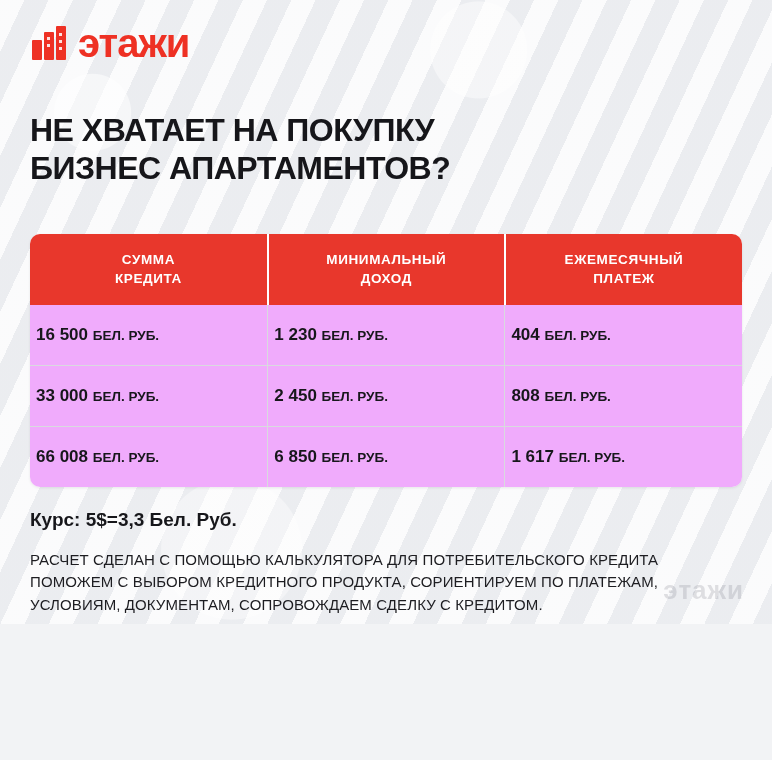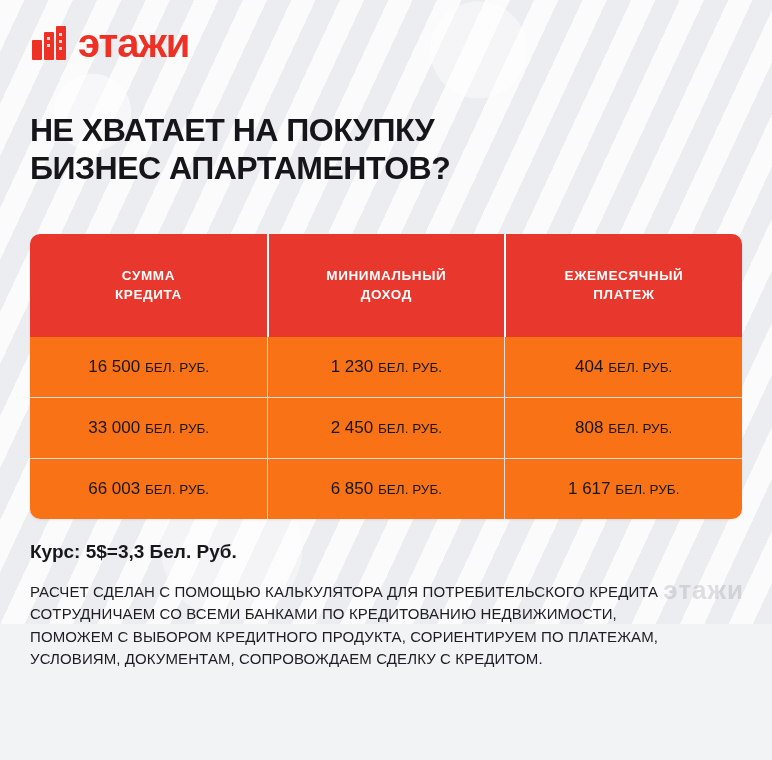--- a/index.html
+++ b/index.html
@@ -99,35 +99,35 @@
     overflow: hidden;
     box-shadow: 0 1px 3px rgba(0,0,0,0.08);
   }
   .table th {
     background: #e8372c;
     color: #ffffff;
     font-size: 13.5px;
     font-weight: bold;
     letter-spacing: 0.6px;
     text-transform: uppercase;
-    padding: 32px 6px;
+    padding: 16px 6px;
     line-height: 1.45;
     text-align: center;
     border-right: 2px solid #ffffff;
   }
   .table th:last-child { border-right: none; }
   .table td {
     font-size: 17px;
-    font-weight: normal;
-    text-align: center;
+    font-weight: bold;
+    text-align: left;
     padding: 20px 6px;
     color: #17171b;
     border-right: 1px solid #d9dade;
     border-bottom: 1px solid #d9dade;
-    background: #f97316;
+    background: #f0abfc;
     white-space: nowrap;
   }
   .table td:last-child { border-right: none; }
   .table tr:last-child td { border-bottom: none; }
   .table td .small-caps {
     font-size: 13.5px;
     text-transform: uppercase;
   }
   .col1 { width: 33.4%; }
   .col2 { width: 33.3%; }
@@ -213,32 +213,31 @@
           <td><span>16 500</span> <span class="small-caps">БЕЛ. РУБ.</span></td>
           <td><span>1 230</span> <span class="small-caps">БЕЛ. РУБ.</span></td>
           <td><span>404</span> <span class="small-caps">БЕЛ. РУБ.</span></td>
         </tr>
         <tr>
           <td><span>33 000</span> <span class="small-caps">БЕЛ. РУБ.</span></td>
           <td><span>2 450</span> <span class="small-caps">БЕЛ. РУБ.</span></td>
           <td><span>808</span> <span class="small-caps">БЕЛ. РУБ.</span></td>
         </tr>
         <tr>
-          <td><span>66 003</span> <span class="small-caps">БЕЛ. РУБ.</span></td>
+          <td><span>66 008</span> <span class="small-caps">БЕЛ. РУБ.</span></td>
           <td><span>6 850</span> <span class="small-caps">БЕЛ. РУБ.</span></td>
           <td><span>1 617</span> <span class="small-caps">БЕЛ. РУБ.</span></td>
         </tr>
       </tbody>
     </table>
 
     <div class="rate">Курс: 5$=3,3 Бел. Руб.</div>
 
     <div class="footnote">
       <p>РАСЧЕТ СДЕЛАН С ПОМОЩЬЮ КАЛЬКУЛЯТОРА ДЛЯ ПОТРЕБИТЕЛЬСКОГО КРЕДИТА</p>
-      <p>СОТРУДНИЧАЕМ СО ВСЕМИ БАНКАМИ ПО КРЕДИТОВАНИЮ НЕДВИЖИМОСТИ,</p>
       <p>ПОМОЖЕМ С ВЫБОРОМ КРЕДИТНОГО ПРОДУКТА, СОРИЕНТИРУЕМ ПО ПЛАТЕЖАМ,</p>
       <p>УСЛОВИЯМ, ДОКУМЕНТАМ, СОПРОВОЖДАЕМ СДЕЛКУ С КРЕДИТОМ.</p>
     </div>
 
   </div>
 
   <div class="watermark">этажи</div>
 </div>
 
 </body></html>

